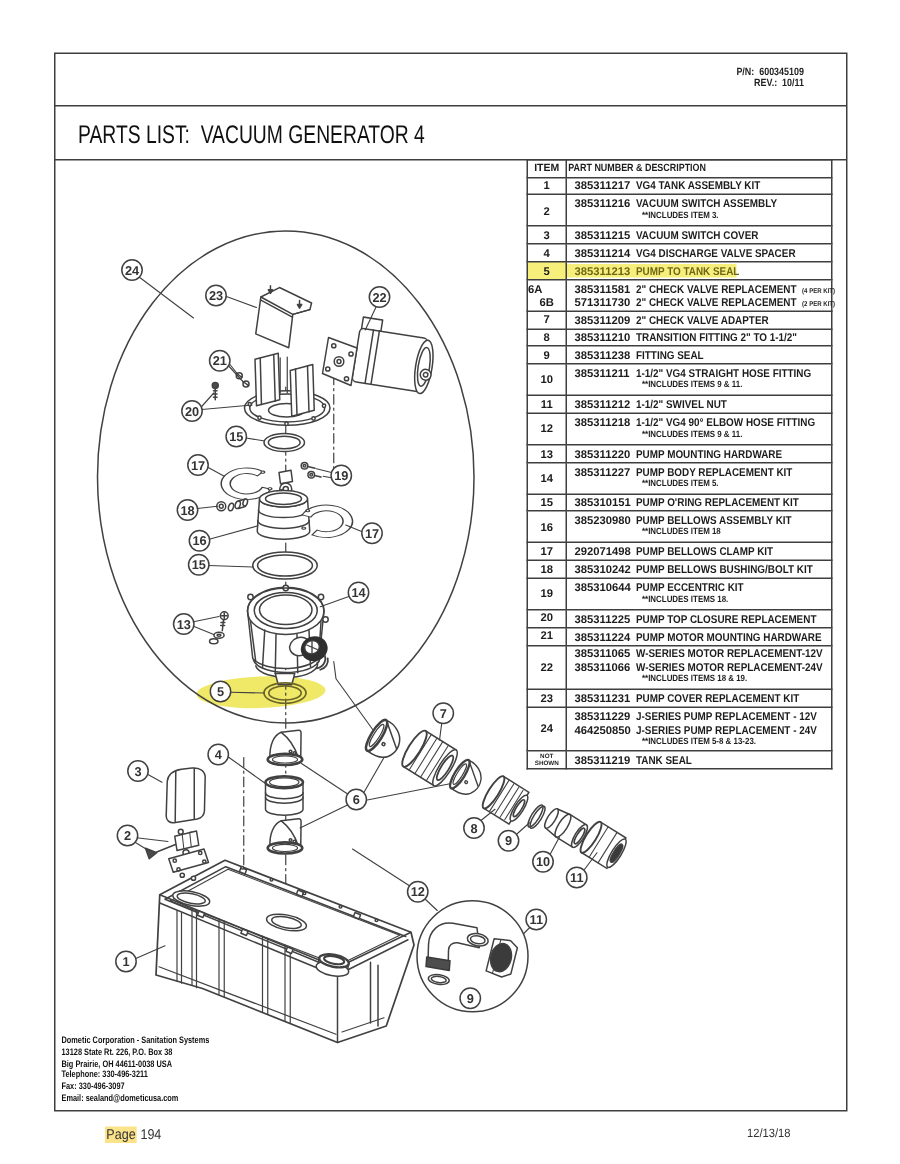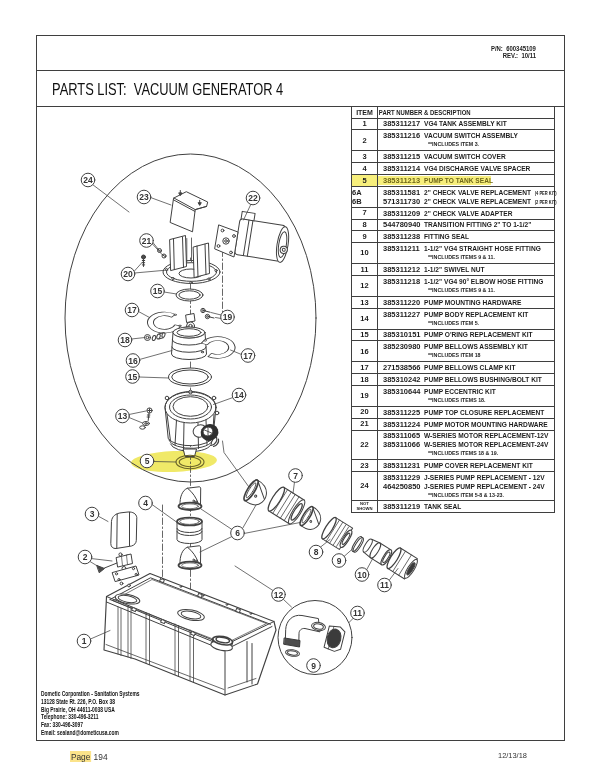--- a/index.html
+++ b/index.html
@@ -422,37 +422,37 @@
         </tr>
 <tr style="height:11.9px">
           <td class="it hl hlt">5</td>
           <td class="ct">
             <div class="l"><span class="hl" style="position:absolute;left:0;width:113px;height:100%"></span><span class="pn hlt">385311213</span><span class="d hlt">PUMP TO TANK SEAL</span></div>
           </td>
         </tr>
 <tr style="height:20.8px">
           <td class="it">
             <div class="l" style="text-align:left">6A</div>
-            <div class="l" style="text-align:left">6B</div>
+            <div class="l" style="text-align:center">6B</div>
           </td>
           <td class="ct">
             <div class="l"><span class="pn">385311581</span><span class="d">2" CHECK VALVE REPLACEMENT  <span class="tiny">(4 PER KIT)</span></span></div>
             <div class="l"><span class="pn">571311730</span><span class="d">2" CHECK VALVE REPLACEMENT  <span class="tiny">(2 PER KIT)</span></span></div>
           </td>
         </tr>
 <tr style="height:11.9px">
           <td class="it">7</td>
           <td class="ct">
             <div class="l"><span class="pn">385311209</span><span class="d">2" CHECK VALVE ADAPTER</span></div>
           </td>
         </tr>
 <tr style="height:11.9px">
           <td class="it">8</td>
           <td class="ct">
-            <div class="l"><span class="pn">544780940</span><span class="d">TRANSITION FITTING 2" TO 1-1/2"</span></div>
+            <div class="l"><span class="pn">385311210</span><span class="d">TRANSITION FITTING 2" TO 1-1/2"</span></div>
           </td>
         </tr>
 <tr style="height:11.9px">
           <td class="it">9</td>
           <td class="ct">
             <div class="l"><span class="pn">385311238</span><span class="d">FITTING SEAL</span></div>
           </td>
         </tr>
 <tr style="height:20.8px">
           <td class="it">10</td>
@@ -496,21 +496,21 @@
 <tr style="height:20.8px">
           <td class="it">16</td>
           <td class="ct">
             <div class="l"><span class="pn">385230980</span><span class="d">PUMP BELLOWS ASSEMBLY KIT</span></div>
             <div class="l"><span class="inc">**INCLUDES ITEM 18</span></div>
           </td>
         </tr>
 <tr style="height:11.9px">
           <td class="it">17</td>
           <td class="ct">
-            <div class="l"><span class="pn">271538566</span><span class="d">PUMP BELLOWS CLAMP KIT</span></div>
+            <div class="l"><span class="pn">292071498</span><span class="d">PUMP BELLOWS CLAMP KIT</span></div>
           </td>
         </tr>
 <tr style="height:11.9px">
           <td class="it">18</td>
           <td class="ct">
             <div class="l"><span class="pn">385310242</span><span class="d">PUMP BELLOWS BUSHING/BOLT KIT</span></div>
           </td>
         </tr>
 <tr style="height:20.8px">
           <td class="it">19</td>

